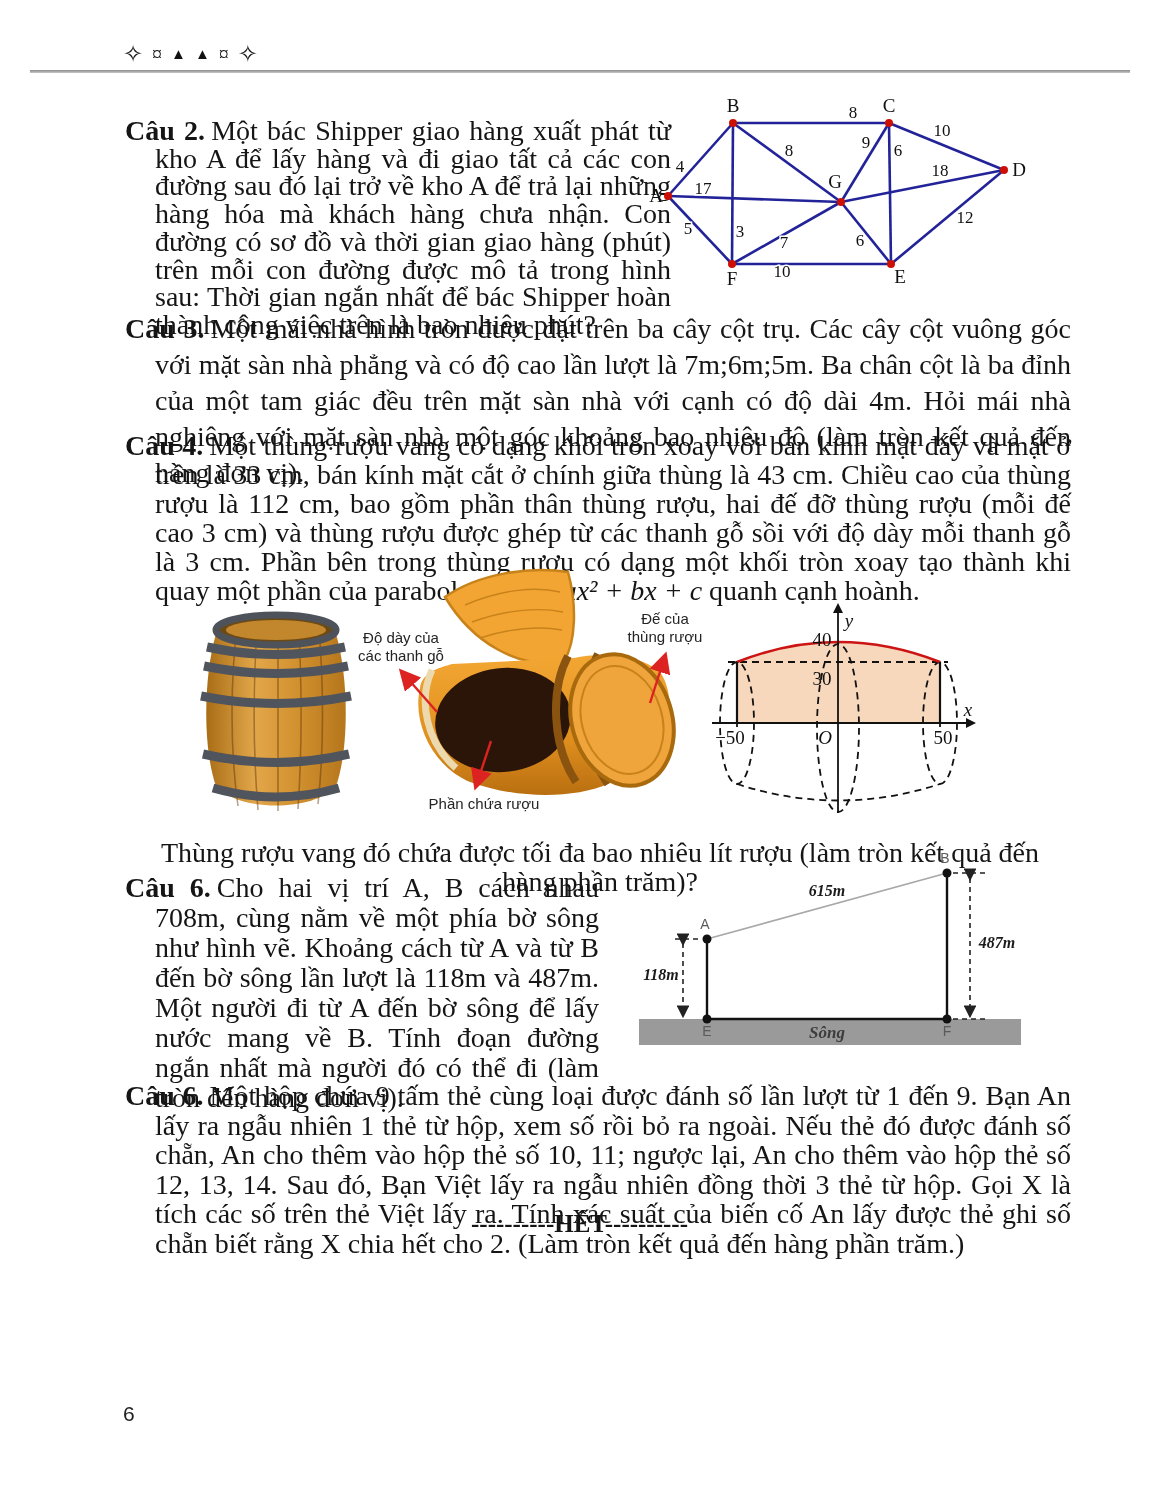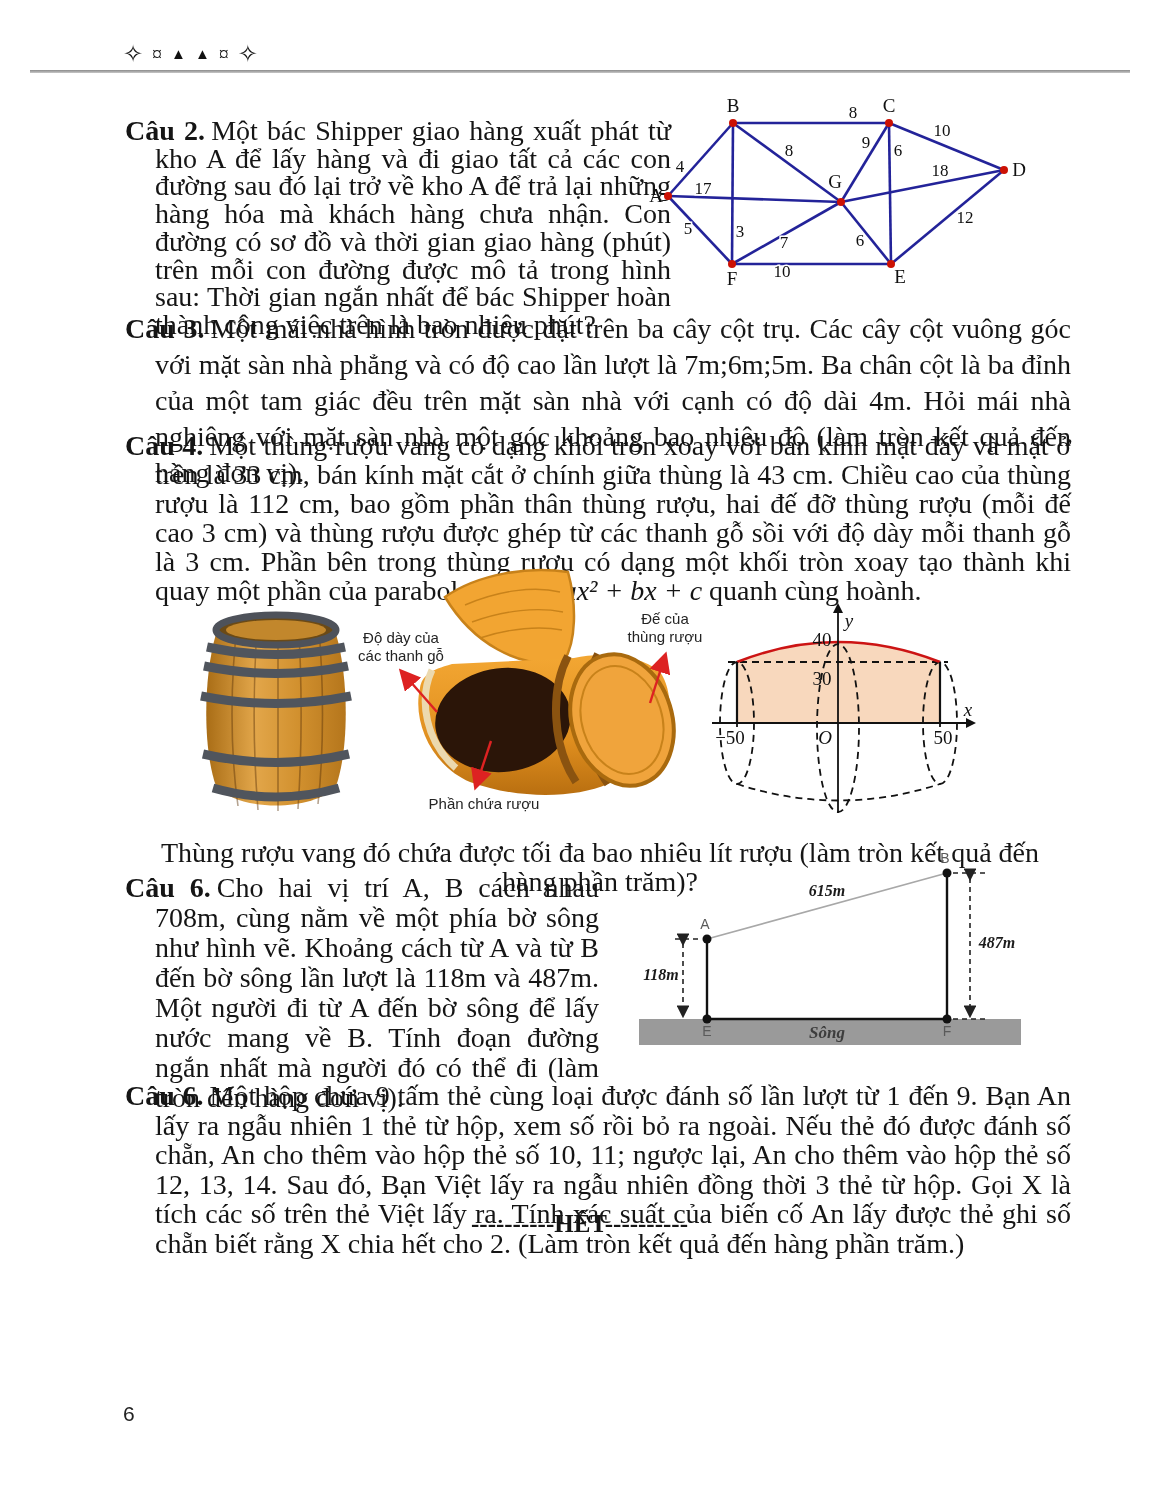--- a/index.html
+++ b/index.html
@@ -106,21 +106,21 @@
       <circle cx="82" cy="169" r="4" fill="#cc1104"></circle>
       <text x="82" y="190" class="gn">F</text>
       <circle cx="191" cy="107" r="4" fill="#cc1104"></circle>
       <text x="185" y="93" class="gn">G</text>
     </svg>
 
   <p class="para hang q3"><b class="qlabel">Câu 3.</b><span>Một mái nhà hình tròn được đặt trên ba cây cột trụ. Các cây cột vuông góc với mặt sàn nhà phẳng và có độ cao lần lượt là 7m;6m;5m. Ba chân cột là ba đỉnh của một tam giác đều trên mặt sàn nhà với cạnh có độ dài 4m. Hỏi mái nhà nghiêng với mặt sàn nhà một góc khoảng bao nhiêu độ (làm tròn kết quả đến hàng đơn vị).</span></p>
 
   <p class="para hang q4"><b class="qlabel">Câu 4.</b><span>Một thùng rượu vang có dạng khối tròn xoay với bán kính mặt đáy và mặt ở trên là 33 cm, bán kính mặt cắt ở chính giữa thùng là 43 cm. Chiều cao của thùng rượu là 112 cm, bao gồm phần thân thùng rượu, hai đế đỡ thùng rượu (mỗi đế cao 3 cm) và thùng rượu được ghép từ các thanh gỗ sồi với độ dày mỗi thanh gỗ là 3 cm. Phần bên trong thùng rượu có dạng một khối tròn xoay tạo thành khi quay một phần của parabol</span>
     <span class="formula">(P): y = ax² + bx + c</span>
-    <span>quanh cùng hoành.</span></p>
+    <span>quanh cạnh hoành.</span></p>
 
   <svg id="barrel-standing" width="170" height="225" viewBox="0 0 170 225">
     <defs>
       <linearGradient id="wood1" x1="0" y1="0" x2="1" y2="0">
         <stop offset="0" stop-color="#a96d16"></stop>
           <stop offset="0.35" stop-color="#e2a64a"></stop>
         <stop offset="0.65" stop-color="#d2912f"></stop>
           <stop offset="1" stop-color="#b5761c"></stop>
       </linearGradient>
     </defs>

